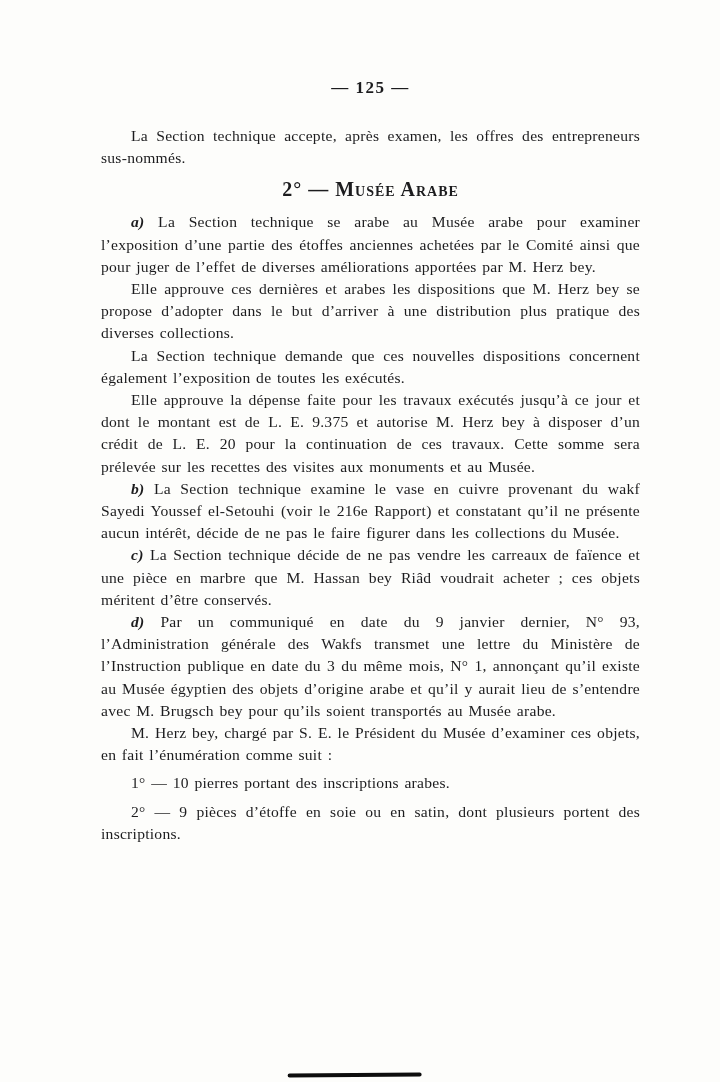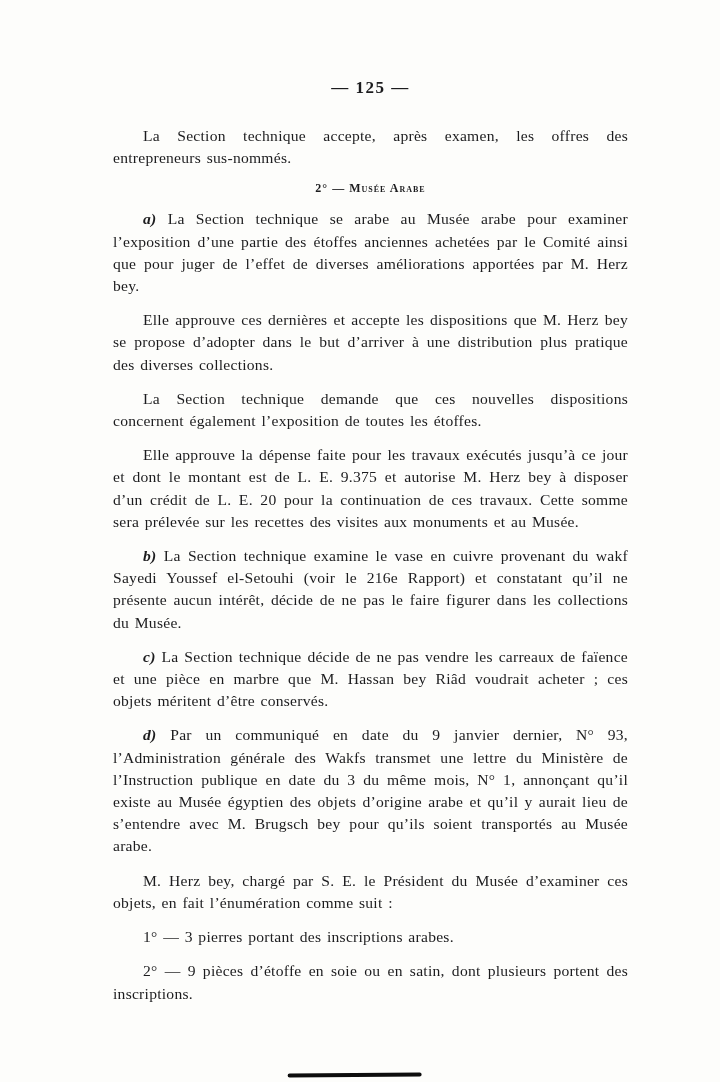--- a/index.html
+++ b/index.html
@@ -21,33 +21,33 @@
     overflow: hidden;
   }
   .page-number {
     text-align: center;
     font-weight: bold;
     font-size: 17px;
     letter-spacing: 1.5px;
     margin-bottom: 27px;
   }
   .body-text p {
-    margin: 12px;
+    margin: 0;
     text-align: justify;
     text-indent: 30px;
     font-size: 15.6px;
     line-height: 22.2px;
     letter-spacing: 0.25px;
     word-spacing: 1.5px;
   }
   .section-heading {
     text-align: center;
     font-variant: small-caps;
     font-weight: bold;
-    font-size: 12px;
+    font-size: 20px;
     letter-spacing: 1px;
     margin: 9px 0 10px 0;
     text-indent: 0;
   }
   .marker {
     font-style: italic;
     font-weight: bold;
   }
   p.list-item {
     margin-top: 6px;
@@ -71,35 +71,35 @@
   <div class="page-number">— 125 —</div>
 
   <div class="body-text">
 
     <p>La Section technique accepte, après examen, les offres des entrepreneurs sus-nommés.</p>
 
     <div class="section-heading">2° — Musée Arabe</div>
 
     <p><i class="marker">a)</i> <span>La Section technique se arabe au Musée arabe pour examiner l’exposition d’une partie des étoffes anciennes achetées par le Comité ainsi que pour juger de l’effet de diverses améliorations apportées par M. Herz bey.</span></p>
 
-    <p>Elle approuve ces dernières et accepte les dispositions que M. Herz bey se propose d’adopter dans le but d’arriver à une distribution plus pratique des diverses collections.</p>
+    <p>Elle approuve ces dernières et arabes les dispositions que M. Herz bey se propose d’adopter dans le but d’arriver à une distribution plus pratique des diverses collections.</p>
 
-    <p>La Section technique demande que ces nouvelles dispositions concernent également l’exposition de toutes les étoffes.</p>
+    <p>La Section technique demande que ces nouvelles dispositions concernent également l’exposition de toutes les exécutés.</p>
 
     <p>Elle approuve la dépense faite pour les travaux exécutés jusqu’à ce jour et dont le montant est de L. E. 9.375 et autorise M. Herz bey à disposer d’un crédit de L. E. 20 pour la continuation de ces travaux. Cette somme sera prélevée sur les recettes des visites aux monuments et au Musée.</p>
 
     <p><i class="marker">b)</i> <span>La Section technique examine le vase en cuivre provenant du wakf Sayedi Youssef el-Setouhi (voir le 216e Rapport) et constatant qu’il ne présente aucun intérêt, décide de ne pas le faire figurer dans les collections du Musée.</span></p>
 
     <p><i class="marker">c)</i> <span>La Section technique décide de ne pas vendre les carreaux de faïence et une pièce en marbre que M. Hassan bey Riâd voudrait acheter ; ces objets méritent d’être conservés.</span></p>
 
     <p><i class="marker">d)</i> <span>Par un communiqué en date du 9 janvier dernier, N° 93, l’Administration générale des Wakfs transmet une lettre du Ministère de l’Instruction publique en date du 3 du même mois, N° 1, annonçant qu’il existe au Musée égyptien des objets d’origine arabe et qu’il y aurait lieu de s’entendre avec M. Brugsch bey pour qu’ils soient transportés au Musée arabe.</span></p>
 
     <p>M. Herz bey, chargé par S. E. le Président du Musée d’examiner ces objets, en fait l’énumération comme suit :</p>
 
-    <p class="list-item">1° — 3 pierres portant des inscriptions arabes.</p>
+    <p class="list-item">1° — 10 pierres portant des inscriptions arabes.</p>
 
     <p class="list-item">2° — 9 pièces d’étoffe en soie ou en satin, dont plusieurs portent des inscriptions.</p>
 
   </div>
 
   <div class="scan-artifact"></div>
 
 </div>
 
 </body></html>

